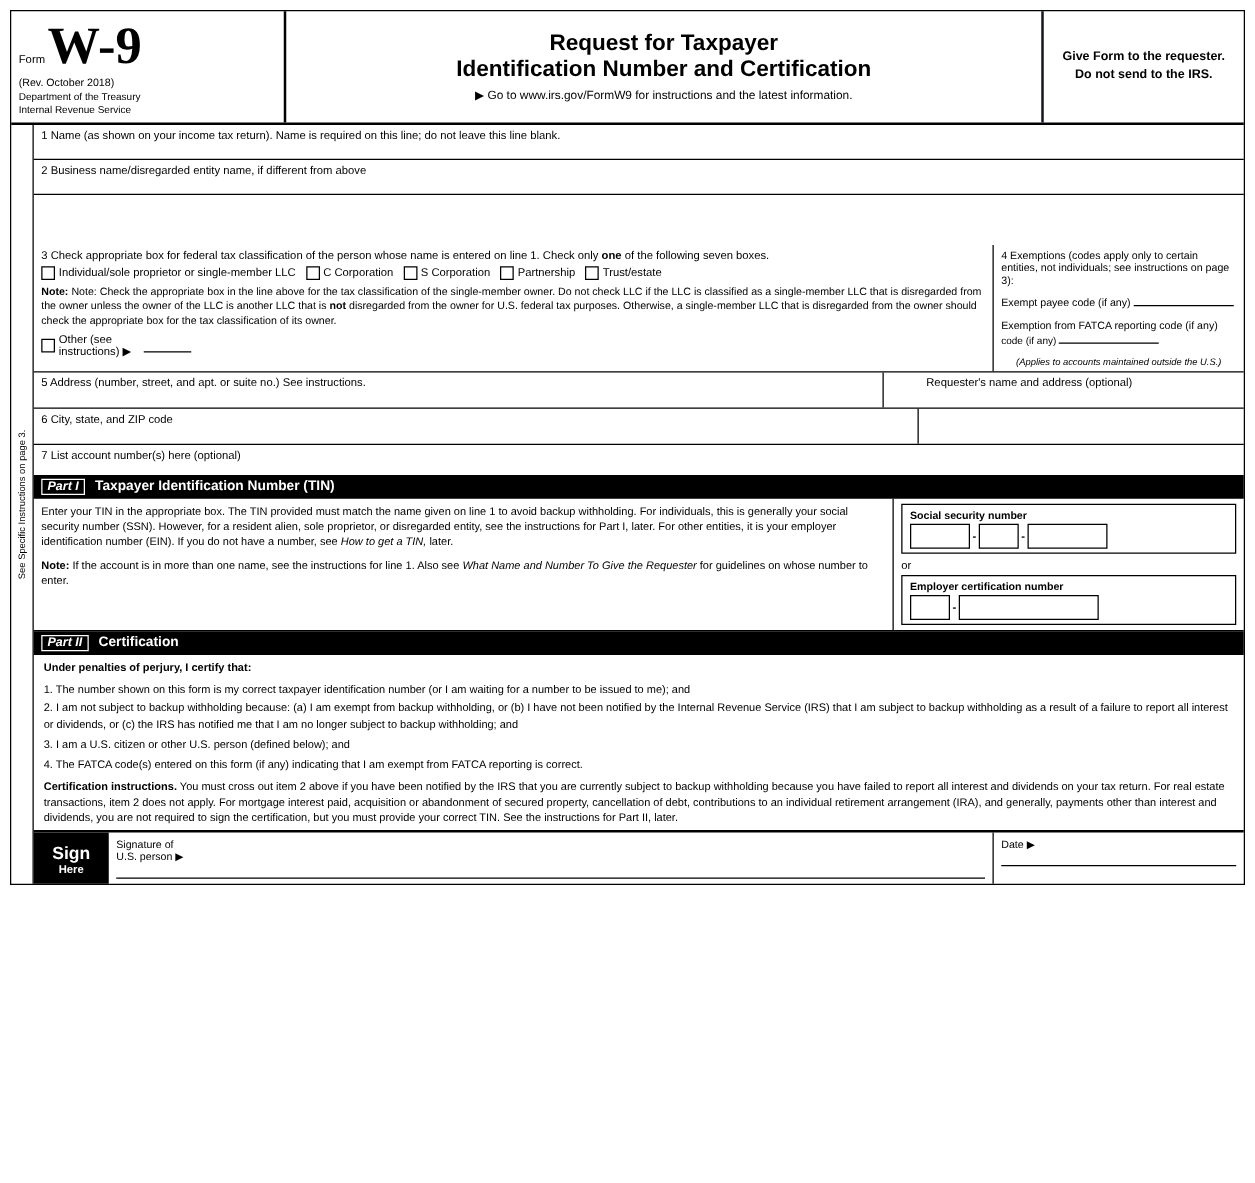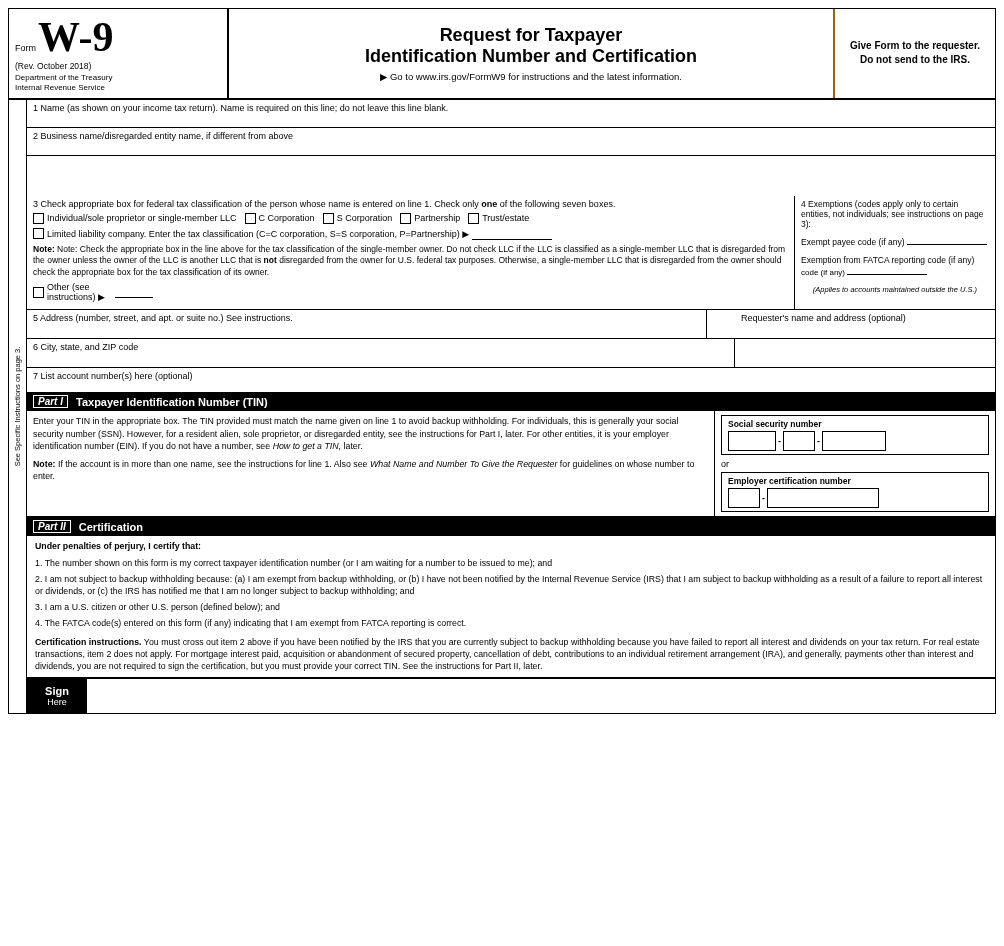--- a/index.html
+++ b/index.html
@@ -6,21 +6,21 @@
     body { font-family: Arial, Helvetica, sans-serif; font-size: 10px; background: #fff; color: #000; width: 1004px; }
     .outer { border: 1px solid #000; margin: 8px; }
     
     .header { display: flex; border-bottom: 2px solid #000; }
     .header-left { width: 220px; border-right: 2px solid #000; padding: 4px 6px; }
     .header-left .form-w9 { display: flex; align-items: baseline; }
     .header-left .form-label { font-size: 9px; margin-right: 2px; }
     .header-left .w9-big { font-size: 42px; font-weight: bold; font-family: 'Times New Roman', serif; }
     .header-left .rev { font-size: 8.5px; }
     .header-left .dept { font-size: 8px; line-height: 1.3; margin-top: 2px; }
-    .header-center { flex: 1; display: flex; flex-direction: column; align-items: center; justify-content: center; padding: 8px; border-right: 2px solid #a16207; }
+    .header-center { flex: 1; display: flex; flex-direction: column; align-items: center; justify-content: center; padding: 8px; border-right: 2px solid #0f172a; }
     .header-center .title-main { font-size: 18px; font-weight: bold; text-align: center; }
     .header-center .title-sub { font-size: 18px; font-weight: bold; text-align: center; }
     .header-center .goto { font-size: 9.5px; margin-top: 4px; text-align: center; }
     .header-right { width: 160px; padding: 6px 8px; display: flex; align-items: center; justify-content: center; }
     .header-right p { font-size: 10px; font-weight: bold; text-align: center; line-height: 1.4; }
 
     
     .body-wrap { display: flex; }
     .sidebar-label { width: 18px; border-right: 1px solid #000; display: flex; align-items: center; justify-content: center; }
     .sidebar-label span { font-size: 7.5px; transform: rotate(-90deg); white-space: nowrap; display: block; width: 120px; text-align: center; }
@@ -77,22 +77,22 @@
 
     
     .part2-section { padding: 4px 8px; font-size: 8.8px; line-height: 1.45; }
     .part2-section .cert-header { font-weight: bold; margin-bottom: 4px; }
     .cert-instructions { margin-top: 6px; font-size: 8.8px; line-height: 1.4; }
     .cert-instructions b { font-weight: bold; }
 
     
     .sign-here { border-top: 2px solid #000; display: flex; }
     .sign-label { width: 60px; background: #000; color: #fff; display: flex; flex-direction: column; align-items: center; justify-content: center; padding: 6px 4px; }
-    .sign-label .sign-big { font-size: 11px; font-weight: bold; }
-    .sign-label .sign-small { font-size: 9px; font-weight: normal; }
+    .sign-label .sign-big { font-size: 14px; font-weight: bold; }
+    .sign-label .sign-small { font-size: 9px; font-weight: bold; }
     .sign-fields { flex: 1; display: flex; align-items: stretch; }
     .sign-sig { flex: 1; border-right: 1px solid #000; padding: 4px 6px; }
     .sign-sig-label { font-size: 8.5px; }
     .sign-sig-line { border-bottom: 1px solid #000; margin-top: 12px; }
     .sign-date { width: 200px; padding: 4px 6px; }
     .sign-date-label { font-size: 8.5px; }
     .sign-date-line { border-bottom: 1px solid #000; margin-top: 12px; }
 
     .row3-right .exempt-line { border-bottom: 1px solid #000; display: inline-block; width: 80px; height: 10px; }
   </style>
@@ -161,27 +161,20 @@
             <div class="checkbox-item">
               <span class="checkbox-box"></span>
               <span>Partnership</span>
             </div>
             <div class="checkbox-item">
               <span class="checkbox-box"></span>
               <span>Trust/estate</span>
             </div>
           </div>
 
-          <div class="checkbox-row" style="margin-top:4px;">
-            <div class="checkbox-item">
-              <span class="checkbox-box"></span>
-              <span>Limited liability company. Enter the tax classification (C=C corporation, S=S corporation, P=Partnership) ▶</span>
-              <span class="underline-field"></span>
-            </div>
-          </div>
 
           <div class="row3-note">
             <b>Note:</b>
             <span>Note: Check the appropriate box in the line above for the tax classification of the single-member owner.  Do not check LLC if the LLC is classified as a single-member LLC that is disregarded from the owner unless the owner of the LLC is another LLC that is</span>
             <b>not</b>
             <span>disregarded from the owner for U.S. federal tax purposes. Otherwise, a single-member LLC that is disregarded from the owner should check the appropriate box for the tax classification of its owner.</span>
           </div>
 
           <div class="checkbox-row" style="margin-top:4px;">
             <div class="checkbox-item">
@@ -284,17 +277,30 @@
           <b>Certification instructions.</b>
           <span>You must cross out item 2 above if you have been notified by the IRS that you are currently subject to backup withholding because you have failed to report all interest and dividends on your tax return. For real estate transactions, item 2 does not apply. For mortgage interest paid, acquisition or abandonment of secured property, cancellation of debt, contributions to an individual retirement arrangement (IRA), and generally, payments other than interest and dividends, you are not required to sign the certification, but you must provide your correct TIN. See the instructions for Part II, later.</span>
         </div>
       </div>
 
       <div class="sign-here">
         <div class="sign-label">
           <span class="sign-big">Sign</span>
           <span class="sign-small">Here</span>
         </div>
+        <div class="sign-fields">
+          <div class="sign-sig">
+            <div class="sign-sig-label">
+              <span>Signature of</span><br>
+              <span>U.S. person ▶</span>
+            </div>
+            <div class="sign-sig-line"></div>
+          </div>
+          <div class="sign-date">
+            <div class="sign-date-label">Date ▶</div>
+            <div class="sign-date-line"></div>
+          </div>
+        </div>
       </div>
 
     </div>
   </div>
 </div>
 
 </body></html>

